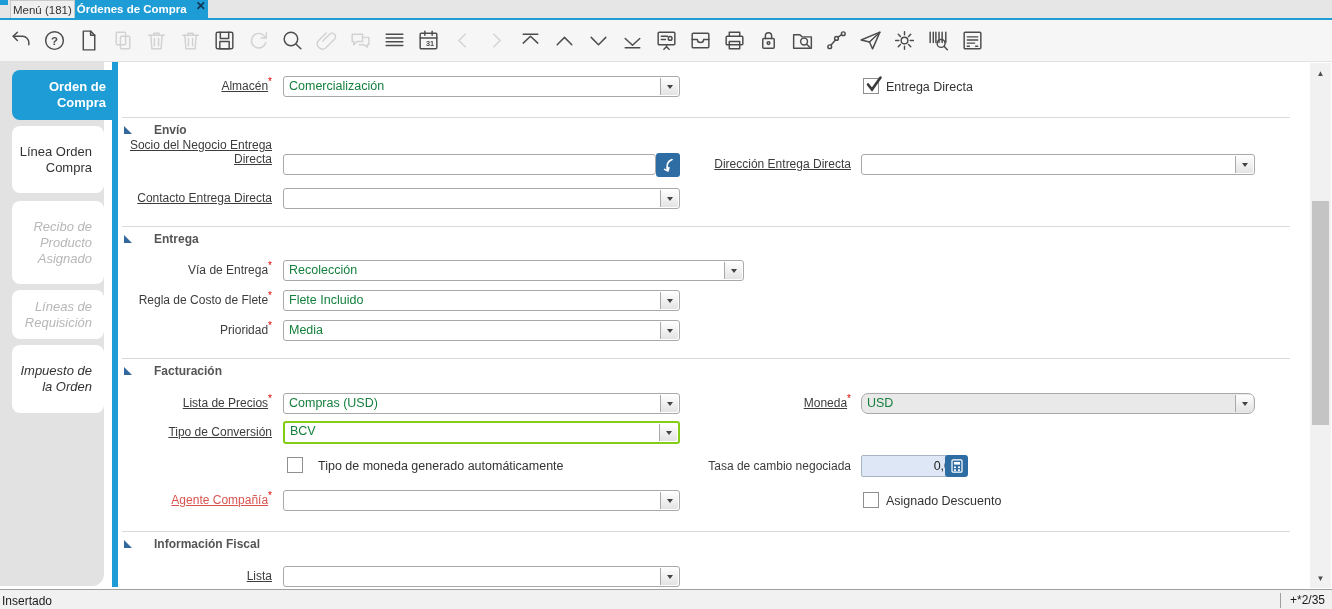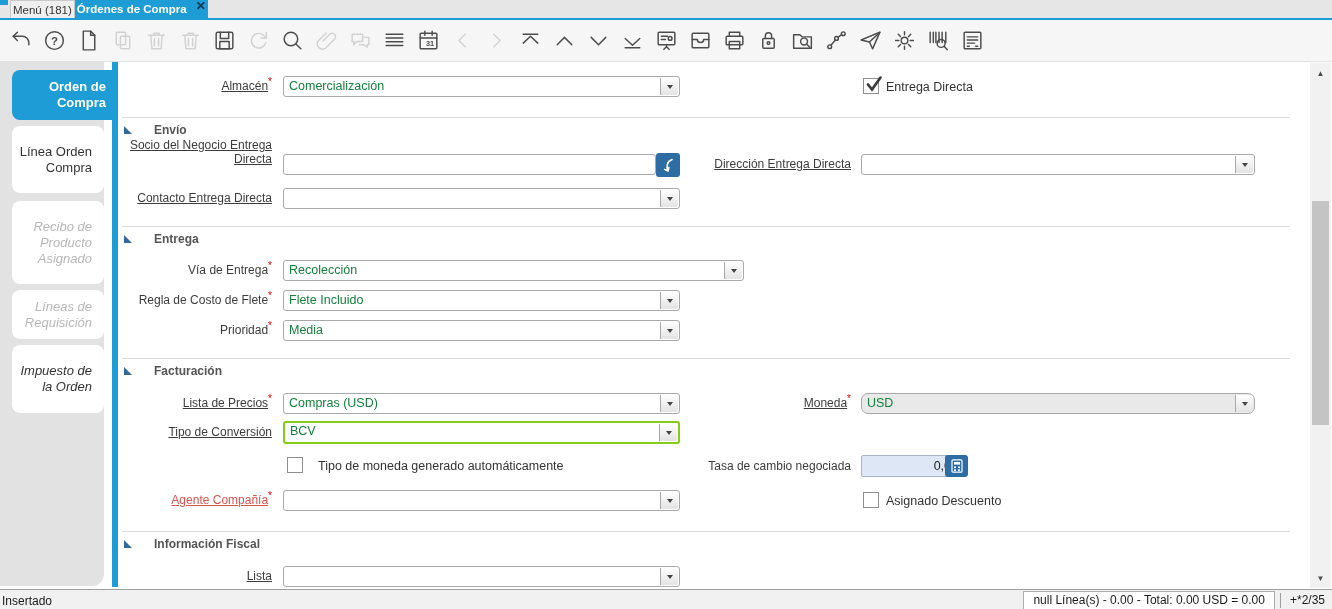--- a/index.html
+++ b/index.html
@@ -403,17 +403,16 @@
     <div class="scrollbar">
       <div class="sb-arrow up">▲</div>
       <div class="sb-thumb"></div>
       <div class="sb-arrow down">▼</div>
     </div>
   </div>
 
   <div class="statusbar">
     <span>Insertado</span>
     <span class="sb-right">
-      <span class="sb-info">null Línea(s) - 0.00 - Total: 0.00 USD = 0.00</span>
       <span class="sb-nav">+*2/35</span>
     </span>
   </div>
 </div>
 
 </body></html>

